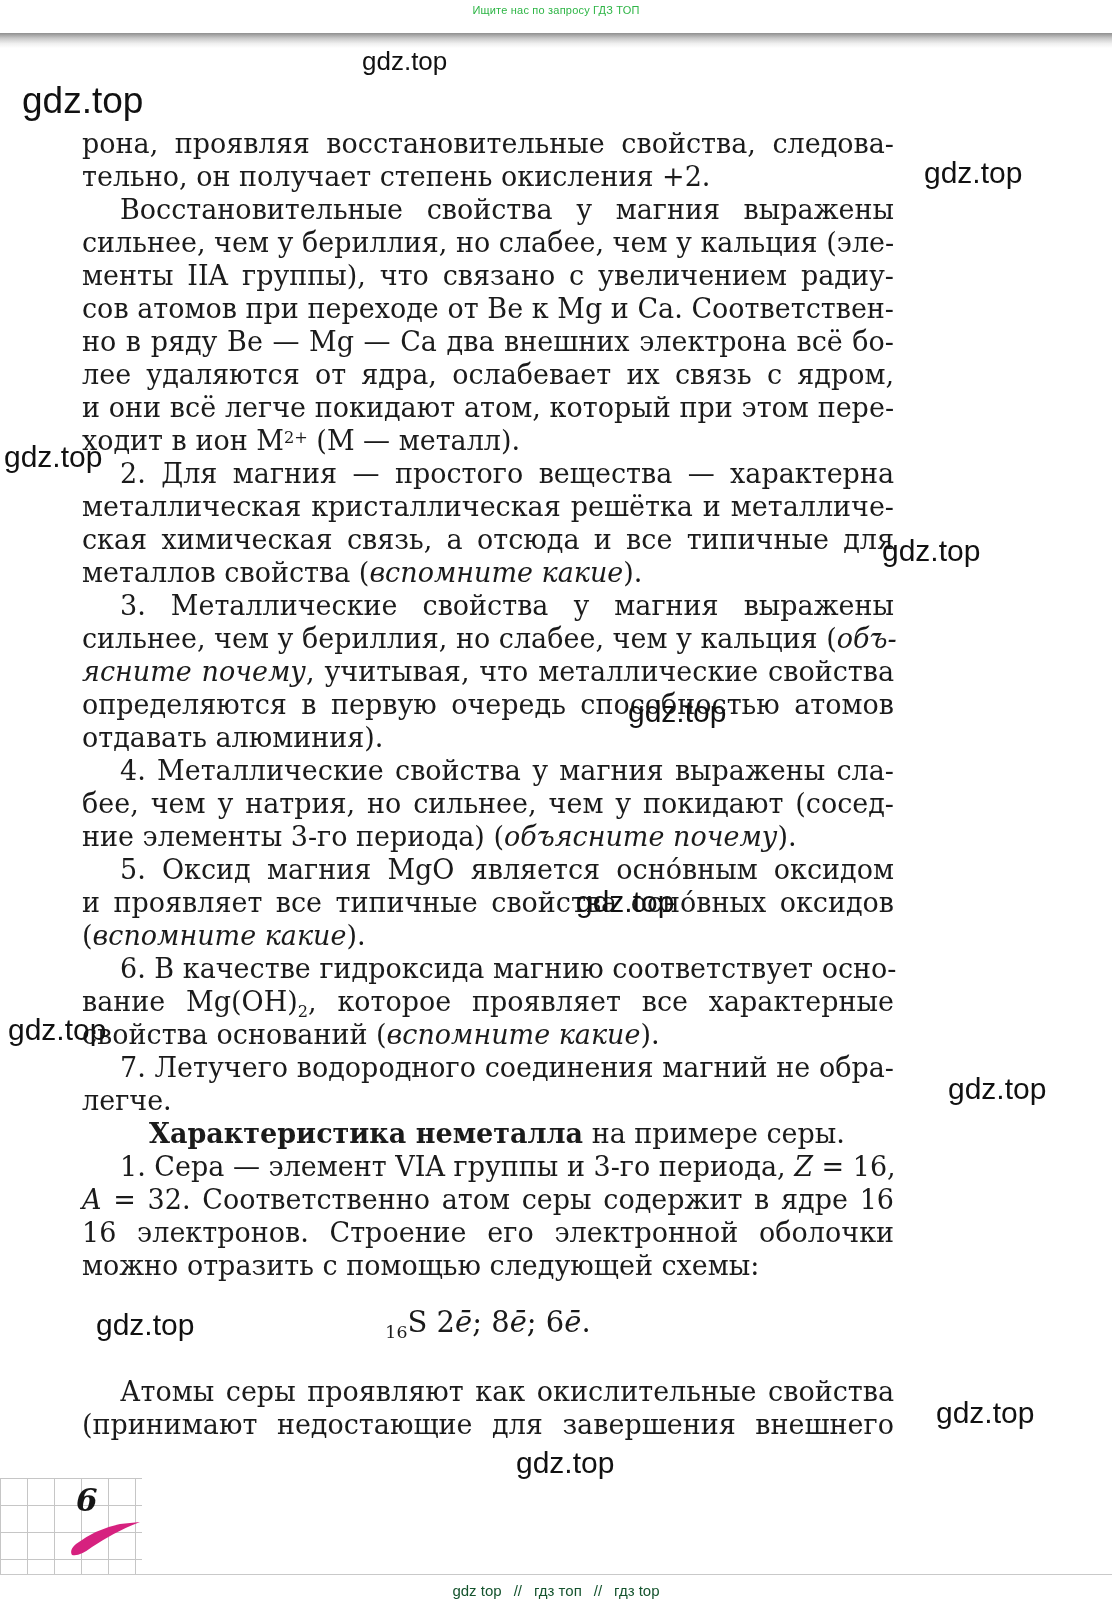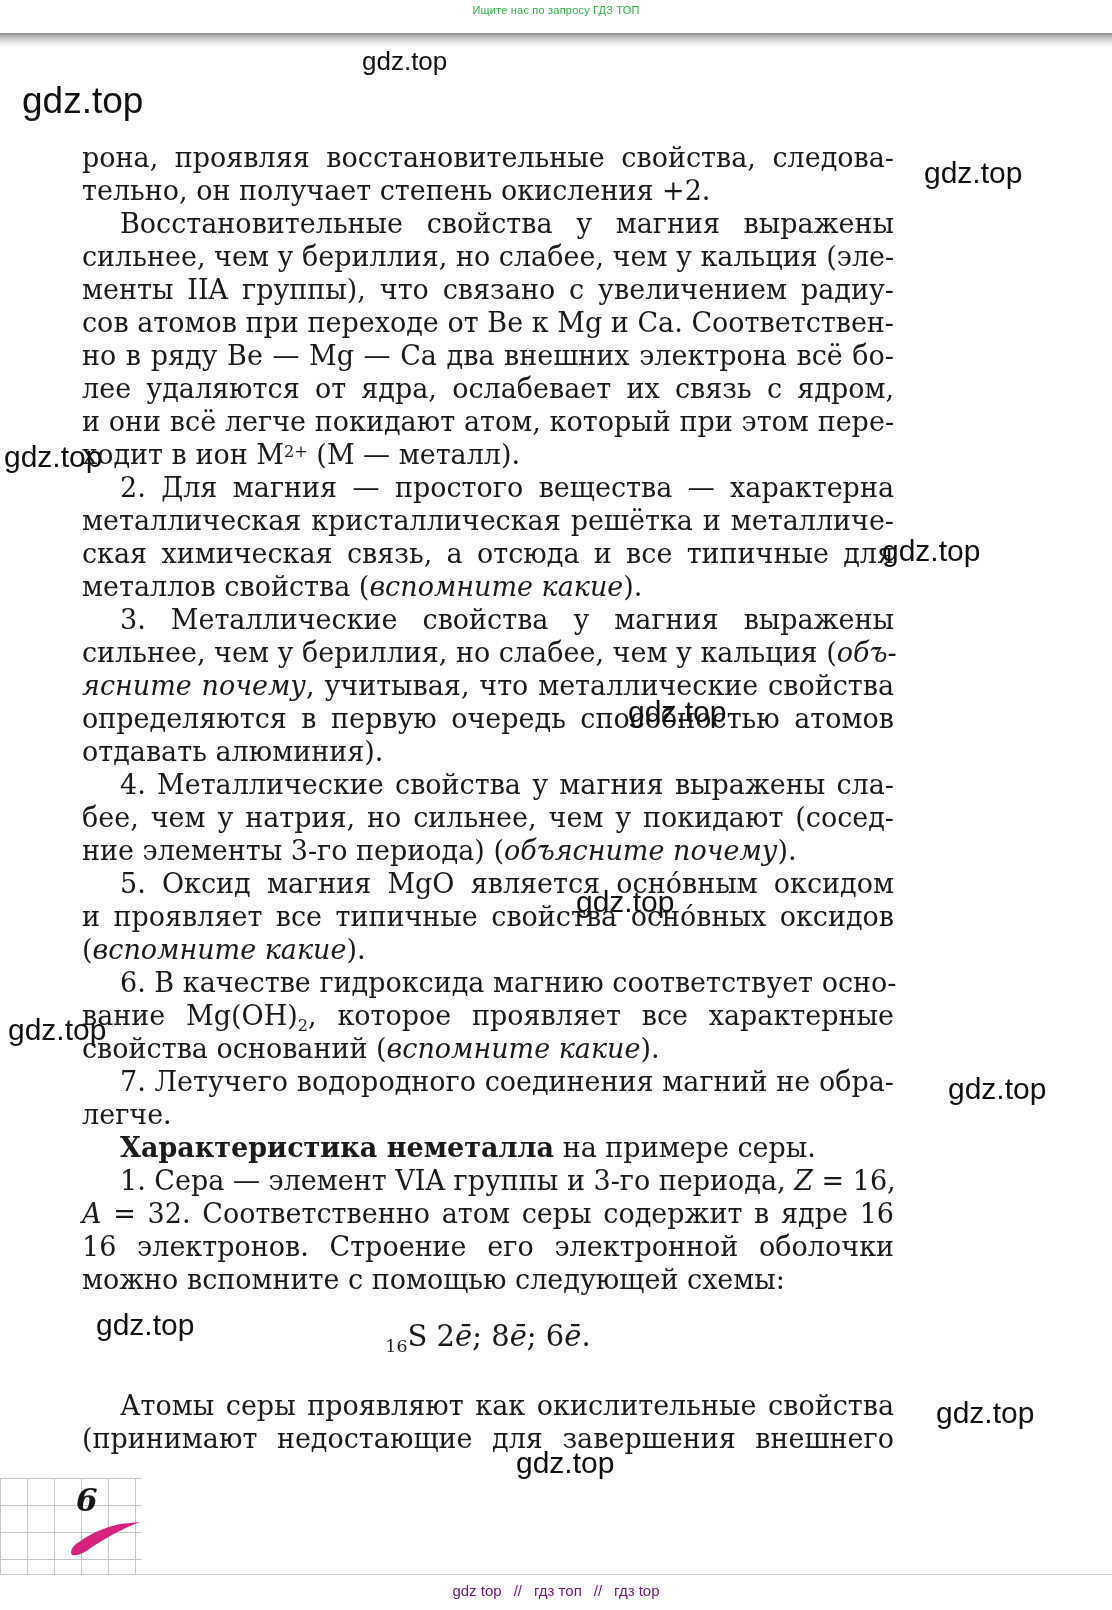--- a/index.html
+++ b/index.html
@@ -13,28 +13,28 @@
     position:absolute; left:0; top:4px; width:100%;
     text-align:center; font-family:"Liberation Sans", sans-serif;
     font-size:11px; color:#2db545; letter-spacing:0.2px;
   }
   .gradient-bar {
     position:absolute; left:0; top:33px; width:100%; height:15px;
     background:linear-gradient(to bottom,#8f8f8f 0%,#c9c9c9 35%,#efefef 70%,#ffffff 100%);
   }
   
   .text-block {
-    position:absolute; left:82px; top:141px; width:812px;
+    position:absolute; left:82px; top:127px; width:812px;
     font-size:27px; line-height:33px;
   }
   .line { text-align:justify; text-align-last:justify; text-justify:inter-word; white-space:nowrap; }
   .line.end { text-align-last:left; }
   .line.indent { text-indent:38px; }
   .line.center { text-align:center; text-align-last:center; white-space:normal; font-size:29px; }
-  .line b { font-weight:bold; }
+  .line b { font-weight:bold;margin-left:29px; }
   .line i { font-style:italic; }
   .line sup { font-size:60%; vertical-align:7px; line-height:0; }
   .line sub { font-size:60%; vertical-align:-6px; line-height:0; }
   
   .wm {
     position:absolute; font-family:"Liberation Sans", sans-serif;
     color:#111; white-space:nowrap;
   }
   
   .grid-corner {
@@ -47,21 +47,21 @@
     position:absolute; left:76px; top:1482px;
     font-family:"DejaVu Serif", serif; font-style:italic; font-weight:bold;
     font-size:31px; color:#161616;
   }
   .swoosh { position:absolute; left:64px; top:1516px; }
   
   .footer-line { position:absolute; left:0; top:1574px; width:100%; height:1px; background:#c9c9c9; }
   .footer {
     position:absolute; left:0; top:1582px; width:100%;
     text-align:center; font-family:"Liberation Sans", sans-serif;
-    font-size:15px; color:#701a75;
+    font-size:15px; color:#14532d;
   }
   .footer span { margin:0 6px; }
 </style>
 </head>
 <body>
 
 <div class="page">
 
   <div class="top-banner">
     <span>Ищите нас по запросу ГДЗ ТОП</span>
@@ -97,21 +97,21 @@
       <div class="line end">(<i>вспомните какие</i>).</div>
       <div class="line indent">6. В качестве гидроксида магнию соответствует осно-</div>
       <div class="line">вание Mg(OH)<sub>2</sub>, которое проявляет все характерные</div>
       <div class="line end">свойства оснований (<i>вспомните какие</i>).</div>
       <div class="line indent">7. Летучего водородного соединения магний не обра-</div>
       <div class="line end">легче.</div>
       <div class="line indent end"><b>Характеристика неметалла</b> на примере серы.</div>
       <div class="line indent">1. Сера — элемент VIA группы и 3-го периода, <i>Z</i> = 16,</div>
       <div class="line"><i>A</i> = 32. Соответственно атом серы содержит в ядре 16</div>
       <div class="line">16 электронов. Строение его электронной оболочки</div>
-      <div class="line end">можно вспомните с помощью следующей схемы:</div>
+      <div class="line end">можно отразить с помощью следующей схемы:</div>
       <div class="line center" style="margin-top: 24px; margin-bottom: 36px;"><sub>16</sub>S 2<i>ē</i>; 8<i>ē</i>; 6<i>ē</i>.</div>
       <div class="line indent">Атомы серы проявляют как окислительные свойства</div>
       <div class="line">(принимают недостающие для завершения внешнего</div>
     </div>
 
   <div id="wm-layer">
       <div class="wm" style="left: 362px; top: 46px; font-size: 26px;">gdz.top</div>
       <div class="wm" style="left: 22px; top: 80px; font-size: 37px;">gdz.top</div>
       <div class="wm" style="left: 924px; top: 156px; font-size: 30px;">gdz.top</div>
       <div class="wm" style="left: 4px; top: 440px; font-size: 30px;">gdz.top</div>

